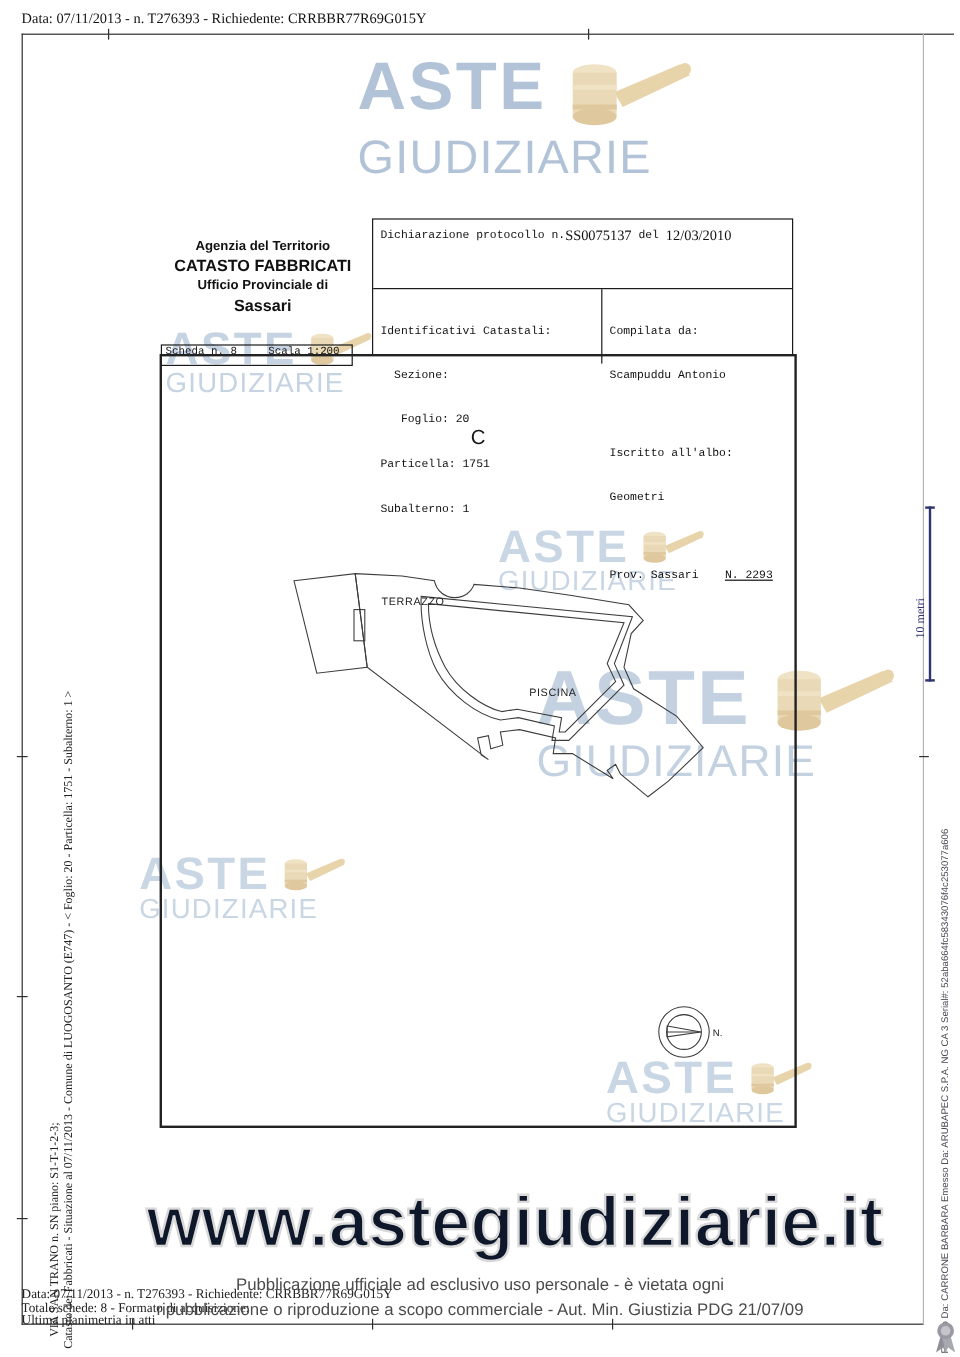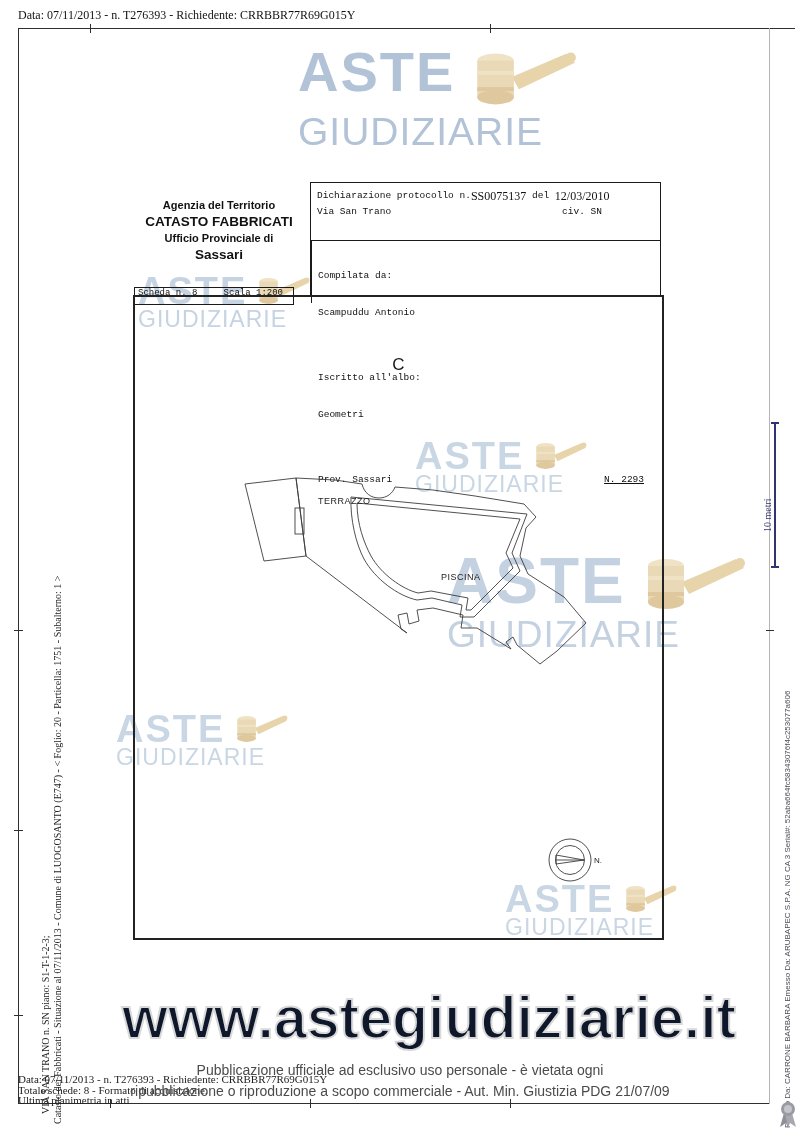--- a/index.html
+++ b/index.html
@@ -192,26 +192,29 @@
     <div class="s2">CATASTO FABBRICATI</div>
     <div class="s1" style="margin-top:3px">Ufficio Provinciale di</div>
     <div class="s2">Sassari</div>
   </div>
 
   <div class="decl-box">
     <div class="decl-top mono">
       <div class="decl-row1">
         <span>Dichiarazione protocollo n.</span><span class="decl-val">SS0075137</span><span> del </span><span class="decl-val">12/03/2010</span>
       </div>
-      <div class="decl-row3">
-        <span>Via San Trano</span>
-        <span class="decl-civ">civ. SN</span>
-      </div>
     </div>
     <div class="decl-bottom">
+      <div class="decl-cell cell-left mono">
+        <div>Identificativi Catastali:</div>
+        <div>  Sezione:</div>
+        <div>   Foglio: 20</div>
+        <div>Particella: 1751</div>
+        <div>Subalterno: 1</div>
+      </div>
       <div class="decl-cell cell-right mono">
         <div>Compilata da:</div>
         <div>Scampuddu Antonio</div>
         <div class="gap"></div>
         <div>Iscritto all'albo:</div>
         <div>Geometri</div>
         <div class="gap"></div>
         <div class="prov-row">
           <span>Prov. Sassari</span>
           <span class="num">N. 2293</span>

